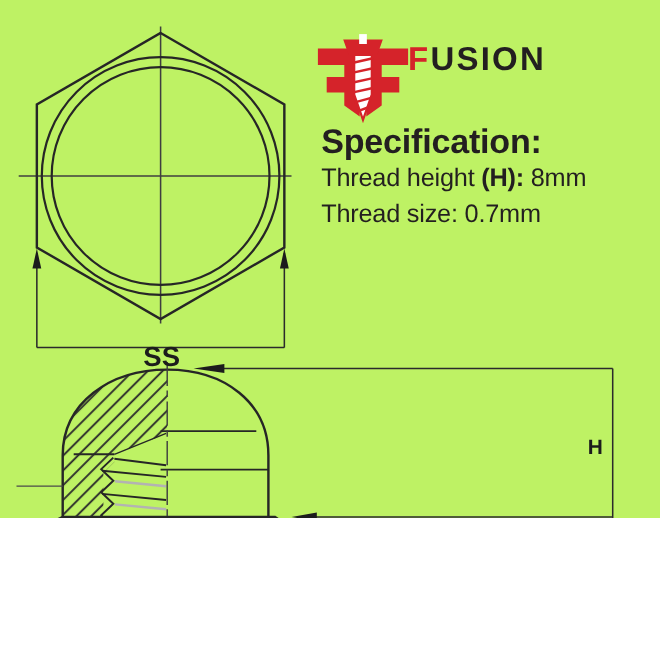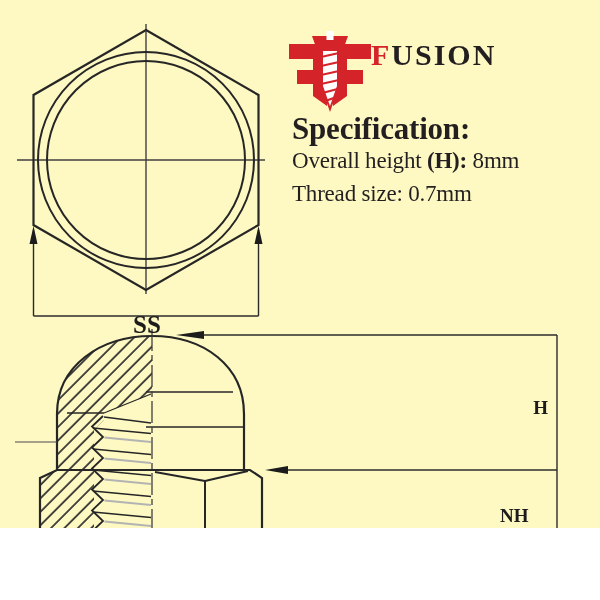--- a/index.html
+++ b/index.html
@@ -1,17 +1,17 @@
 <!DOCTYPE html>
 <html><head>
 <meta charset="utf-8">
 <style>
   html,body{margin:0;padding:0;background:#ffffff;}
-  .canvas{position:relative;width:600px;height:528px;background:#fef9c3;overflow:hidden;
-          font-family:Liberation Serif, serif;color:#231f20;}
+  .canvas{position:relative;width:600px;height:471px;background:#bef264;overflow:hidden;
+          font-family:Liberation Sans, sans-serif;color:#231f20;}
   svg{position:absolute;left:0;top:0;}
   .logo-line{position:absolute;left:371px;font-weight:bold;font-size:30px;
              letter-spacing:2px;line-height:1;color:#231f20;white-space:nowrap;}
   .spec{position:absolute;left:292px;top:112px;width:300px;}
   .spec-heading{font-size:31px;font-weight:bold;line-height:33px;letter-spacing:-0.2px;}
   .spec-line{font-size:23px;line-height:32.5px;letter-spacing:-0.2px;white-space:nowrap;}
   .spec-line b{font-weight:bold;}
   .dim-label{position:absolute;font-weight:bold;color:#1c1c1c;}
   #ss-label{left:124px;top:291px;width:46px;text-align:center;font-size:25px;margin-top:20px;}
   #h-label{left:500px;top:397px;width:48px;text-align:right;font-size:19px;}
@@ -126,21 +126,21 @@
           <line x1="325.5" y1="101" x2="335" y2="97.5"></line>
         </g>
       </g>
     </g>
   </svg>
 
   <div class="logo-line" style="top:40px"><span style="color: rgb(213, 35, 42);">F</span><span>USION</span></div>
 
   <div class="spec">
     <div class="spec-heading">Specification:</div>
-    <div class="spec-line"><span>Overall height </span><b>(H):</b><span> 8mm</span></div>
+    <div class="spec-line"><span>Thread height </span><b>(H):</b><span> 8mm</span></div>
     <div class="spec-line"><span>Thread size: 0.7mm</span><b></b><span></span></div>
   </div>
 
   <div id="ss-label" class="dim-label">SS</div>
   <div id="h-label" class="dim-label">H</div>
   <div id="nh-label" class="dim-label">NH</div>
 
 </div>
 
 </body></html>

